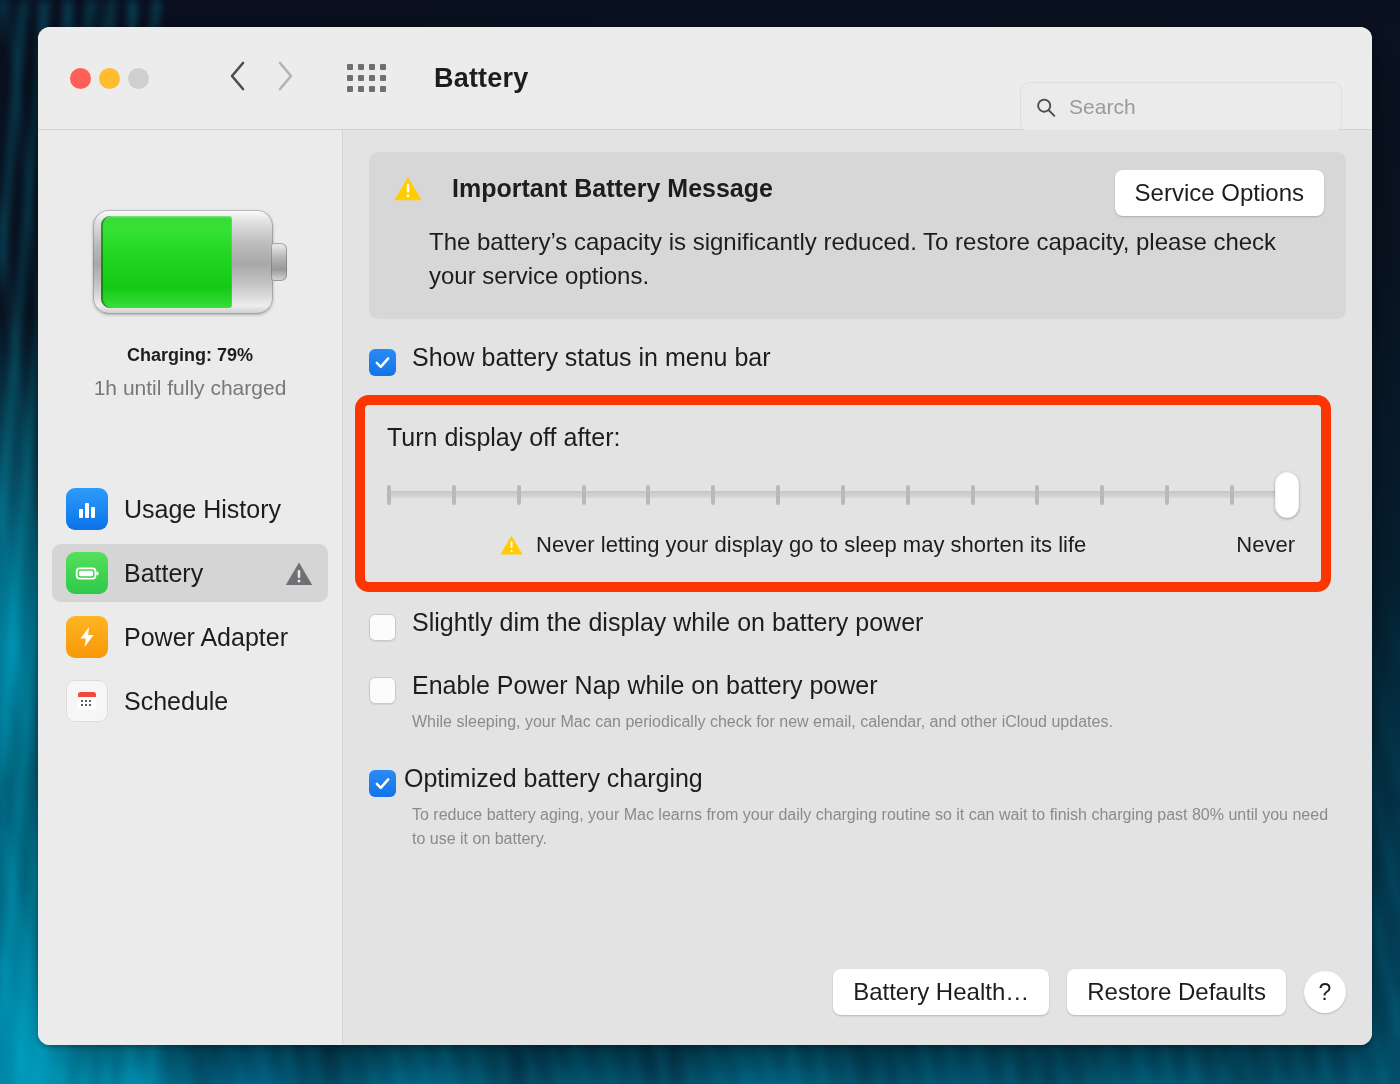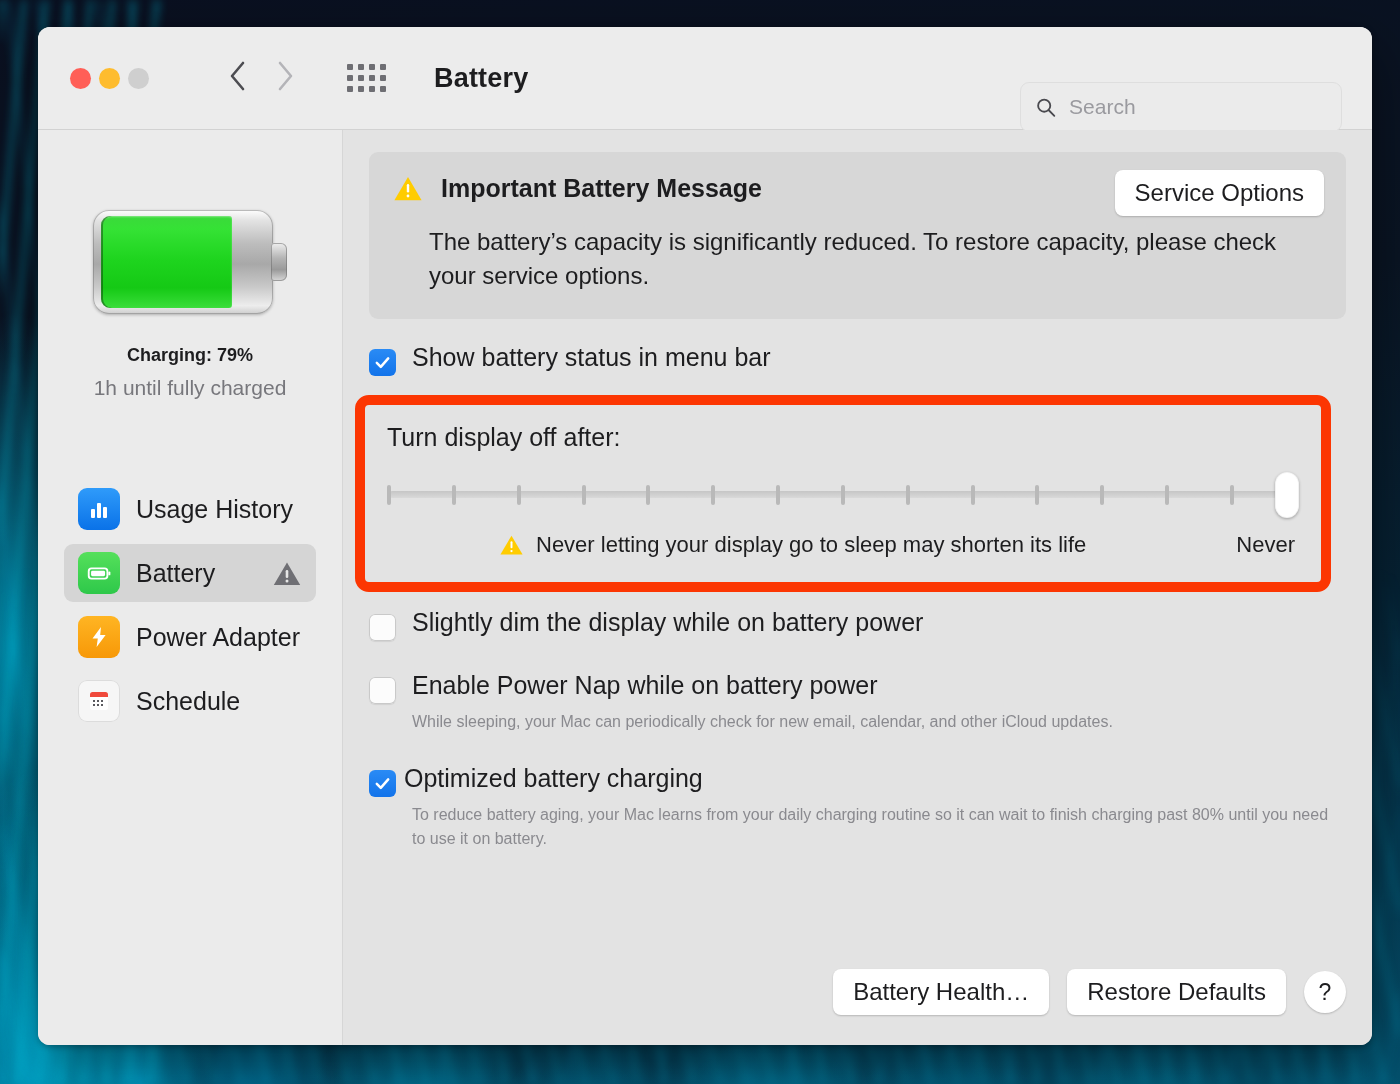--- a/index.html
+++ b/index.html
@@ -216,21 +216,21 @@
   }
   #charge-sub {
     margin-top: 10px;
     font-size: 21px;
     color: #77777c;
   }
 
   #sidebar-list {
     margin-top: 80px;
     width: 100%;
-    padding: 0 26px;
+    padding: 0 14px;
   }
   .side-item {
     display: flex;
     align-items: center;
     gap: 16px;
     height: 58px;
     padding: 0 14px;
     border-radius: 9px;
     margin-bottom: 6px;
   }
@@ -264,21 +264,21 @@
 
   #message-card {
     background: #d7d7d7;
     border-radius: 9px;
     padding: 22px 24px 26px 24px;
     position: relative;
   }
   #message-head {
     display: flex;
     align-items: center;
-    gap: 18px;
+    gap: 29px;
   }
   #message-title {
     font-size: 25px;
     font-weight: 700;
     color: #1d1d1f;
   }
   #message-body {
     margin-top: 22px;
     font-size: 24px;
     line-height: 1.42;

